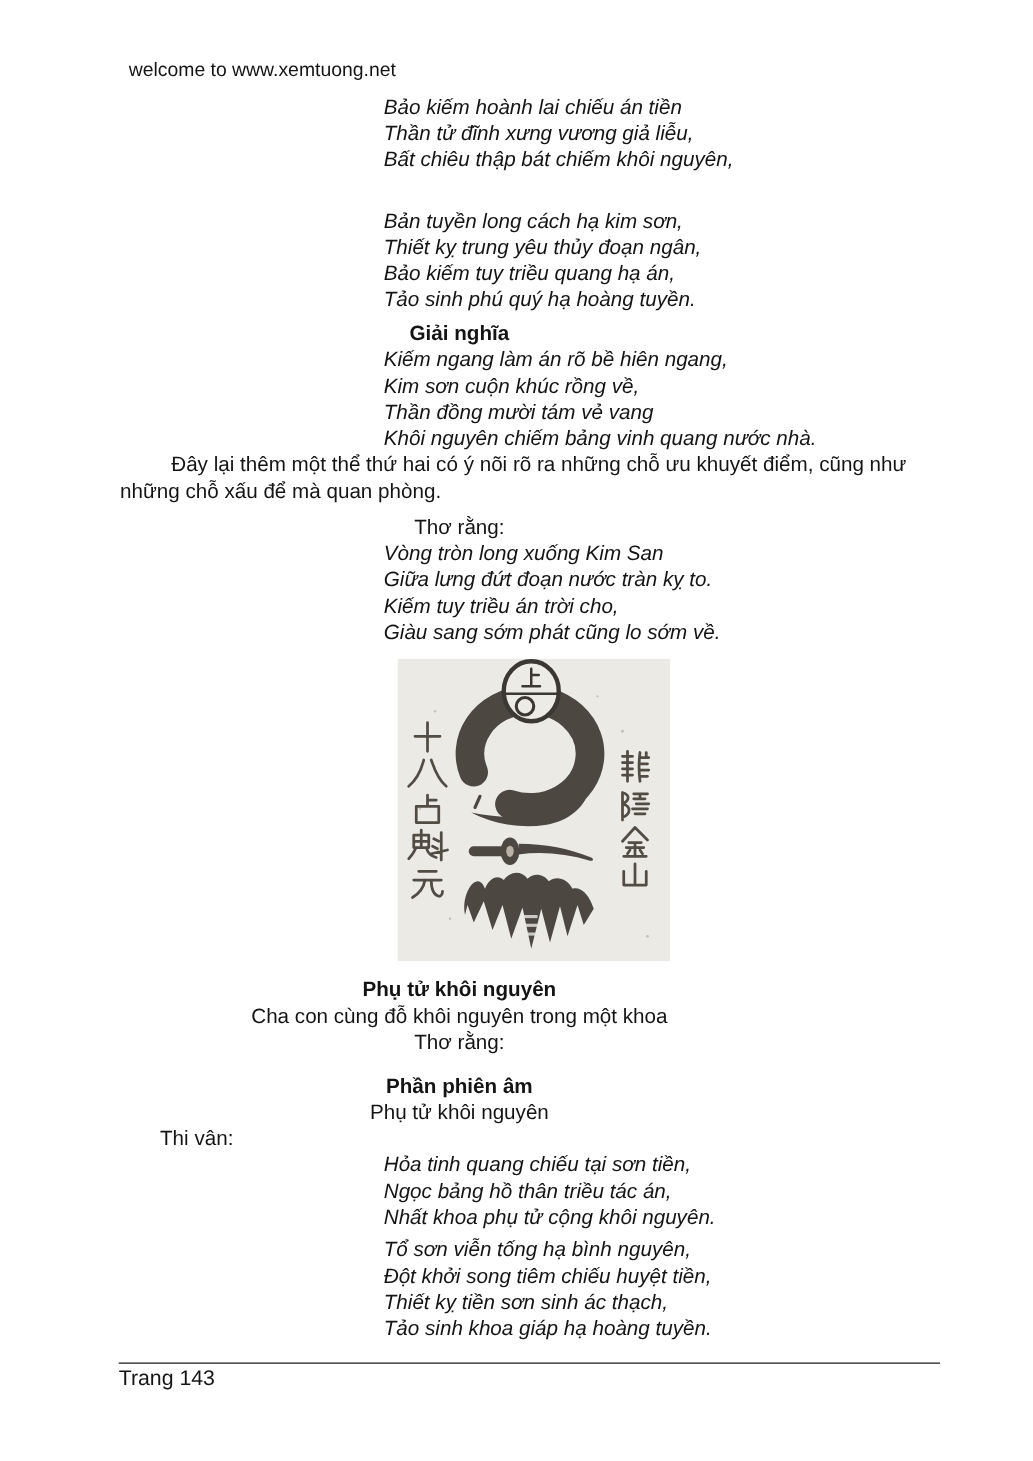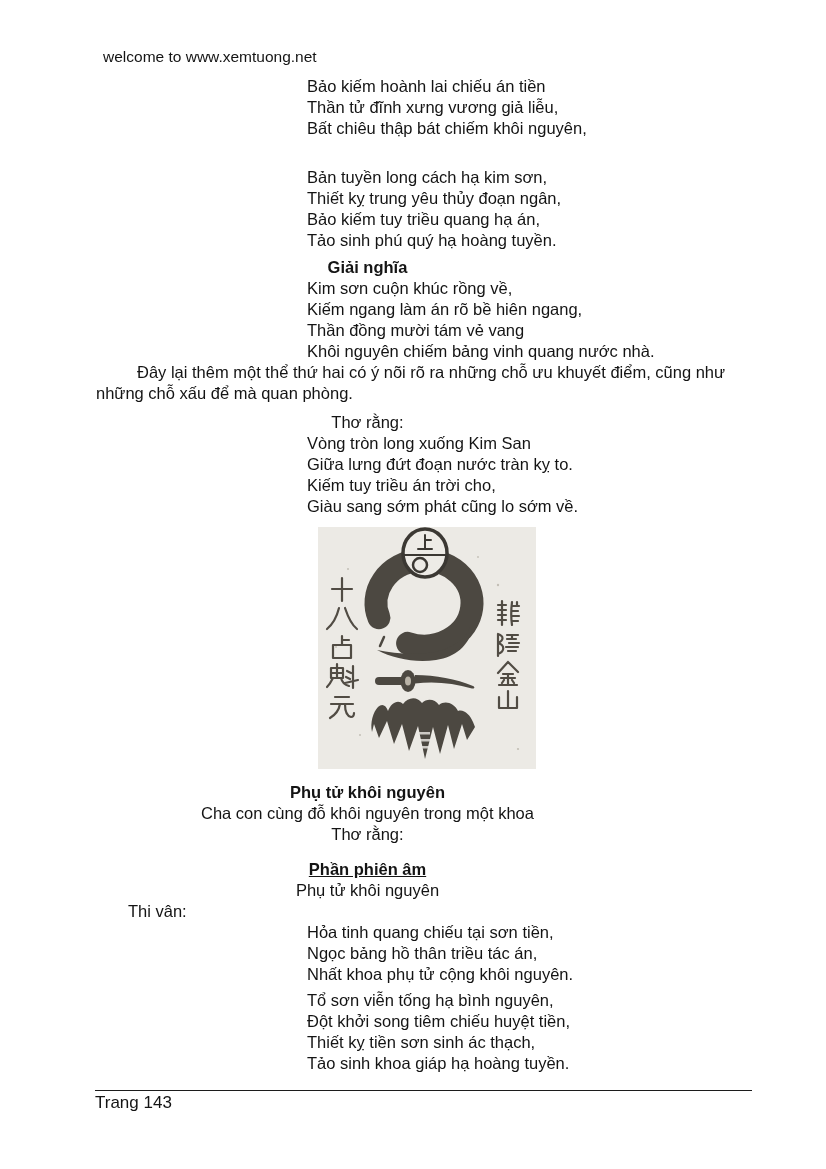--- a/index.html
+++ b/index.html
@@ -6,27 +6,27 @@
   body{
     width:826px;height:1169px;overflow:hidden;background:#ffffff;
     font-family:"Liberation Sans","DejaVu Sans",sans-serif;
     font-size:16.5px;line-height:21px;color:#141414;
   }
   .page{box-sizing:border-box;width:719px;height:1169px;padding:48px 80px 0 96px;}
   .site-header{font-size:15.5px;line-height:18px;margin-left:7px;}
   .center{text-align:center;}
   .bold{font-weight:bold;}
   .stanza{margin-left:211px;}
-  .line{white-space:nowrap;}
+  .line{white-space:nowrap;font-style:italic;}
   .mt-10{margin-top:10px;}
   .mt-17{margin-top:28px;}
   .mt-6{margin-top:6px;}
   .mt-8{margin-top:8px;}
   .mt-13{margin-top:13px;}
-  .mt-14{margin-top:14px;text-decoration:underline;}
+  .mt-14{margin-top:14px;}
   .mt-5{margin-top:5px;}
   .para-line{white-space:nowrap;}
   .para-first{padding-left:41px;}
   .thi-van{margin-left:32px;}
   .figure-wrap{margin:10px 0 0 222px;width:218px;height:242px;}
   .footer{
     margin-top:16px;margin-left:-1px;width:657px;
     border-top:1.5px solid #1c1c1c;text-align:left;
     font-size:17px;line-height:19px;padding:2px 6px 0 0;box-sizing:border-box;
   }
@@ -49,22 +49,22 @@
   <div class="stanza mt-17">
     <div class="line">Bản tuyền long cách hạ kim sơn,</div>
     <div class="line">Thiết kỵ trung yêu thủy đoạn ngân,</div>
     <div class="line">Bảo kiếm tuy triều quang hạ án,</div>
     <div class="line">Tảo sinh phú quý hạ hoàng tuyền.</div>
   </div>
 
   <div class="center bold mt-6">Giải nghĩa</div>
 
   <div class="stanza">
+    <div class="line">Kiếm ngang làm án rõ bề hiên ngang,</div>
     <div class="line">Kim sơn cuộn khúc rồng về,</div>
-    <div class="line">Kiếm ngang làm án rõ bề hiên ngang,</div>
     <div class="line">Thần đồng mười tám vẻ vang</div>
     <div class="line">Khôi nguyên chiếm bảng vinh quang nước nhà.</div>
   </div>
 
   <div>
     <div class="para-line para-first">Đây lại thêm một thể thứ hai có ý nõi rõ ra những chỗ ưu khuyết điểm, cũng như</div>
     <div class="para-line">những chỗ xấu để mà quan phòng.</div>
   </div>
 
   <div class="center mt-8">Thơ rằng:</div>

